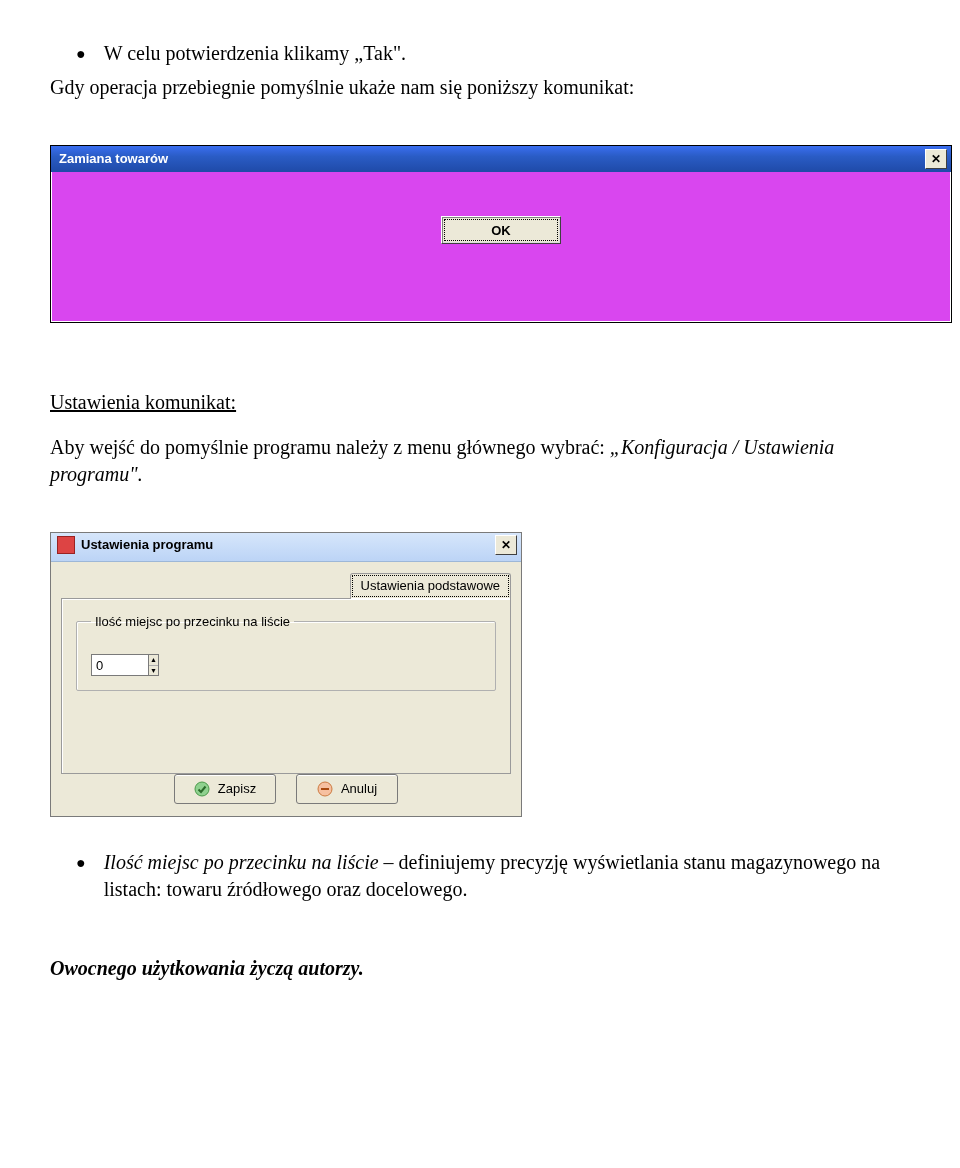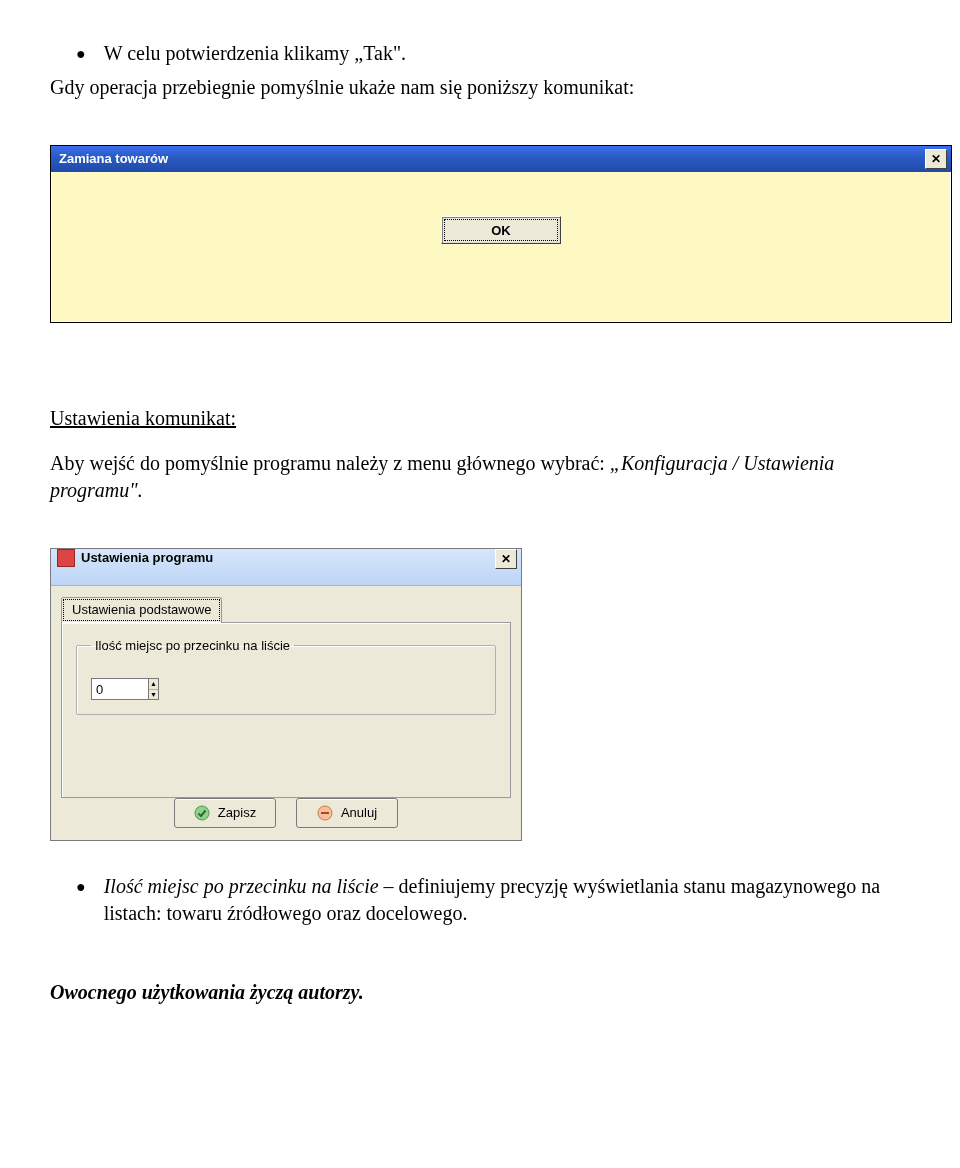--- a/index.html
+++ b/index.html
@@ -20,26 +20,26 @@
   .italic { font-style: italic; }
 
   .captions-gap-top { height: 26px; }
   .captions-gap-mid { height: 58px; }
   .captions-gap-small { height: 26px; }
 
   
   .dlg1 {
     width: 900px;
     border: 1px solid #000;
-    background: #fef9c3;
+    background: #d946ef;
     box-shadow: 0 0 0 1px #fff inset;
     font-family: Tahoma, Arial, sans-serif;
     font-size: 13px;
     color: #000;
-    margin-bottom: 24px;
+    margin-bottom: 8px;
   }
   .dlg1-titlebar {
     background: linear-gradient(#3a6ef0, #2a5cc5 40%, #1f4aa8);
     color: #fff;
     display: flex;
     align-items: center;
     height: 26px;
     padding: 0 4px 0 8px;
     font-weight: bold;
   }
@@ -93,42 +93,43 @@
     background: #ece9d8;
     font-family: Tahoma, Arial, sans-serif;
     font-size: 13px;
     color: #000;
     margin: 0 0 6px 0;
   }
   .dlg2-titlebar {
     background: linear-gradient(#d6e6fb, #bcd4f6);
     color: #000;
     display: flex;
+    align-items: center;
     height: 24px;
-    padding: 0 4px 12px 6px;
+    padding: 0 4px 4px 6px;
     font-weight: bold;
     border-bottom: 1px solid #9db7d7;
   }
   .dlg2-appicon {
     width: 16px; height: 16px; margin-right: 6px;
     background: #d44; border: 1px solid #922;
     display: inline-block;
   }
   .dlg2-title { flex: 1; }
   .dlg2-close {
     width: 20px; height: 18px;
     background: #ece9d8;
     border: 1px solid #fff;
     border-right-color: #404040;
     border-bottom-color: #404040;
     display: flex; align-items: center; justify-content: center;
     font-size: 12px; font-weight: bold;
   }
   .dlg2-body { padding: 10px 10px 12px 10px; }
-  .tabstrip { display: flex; position: relative; top: 1px; }
+  .tabstrip { display: flex; position: relative; top: 1px; justify-content: flex-end; }
   .tab {
     background: #ece9d8;
     border: 1px solid #9a9a9a;
     border-bottom: none;
     border-top-left-radius: 3px;
     border-top-right-radius: 3px;
     padding: 3px 10px 4px 10px;
     font-size: 13px;
     box-shadow: 0 -1px 0 #fff inset;
   }

